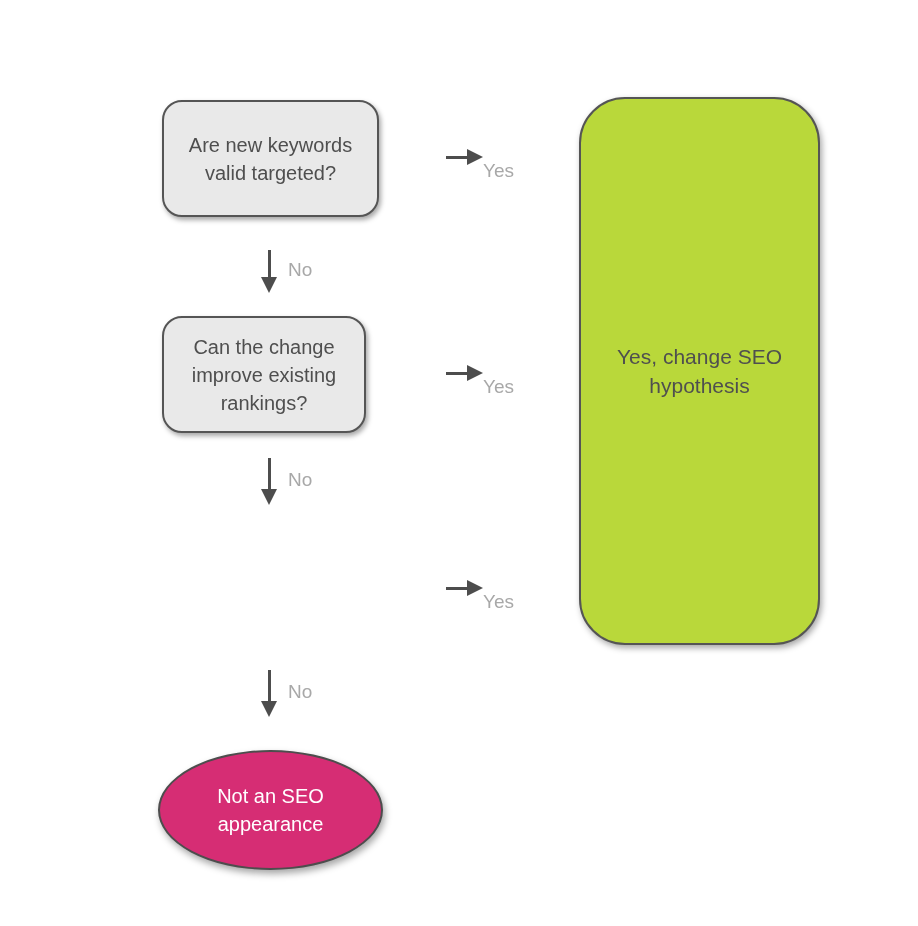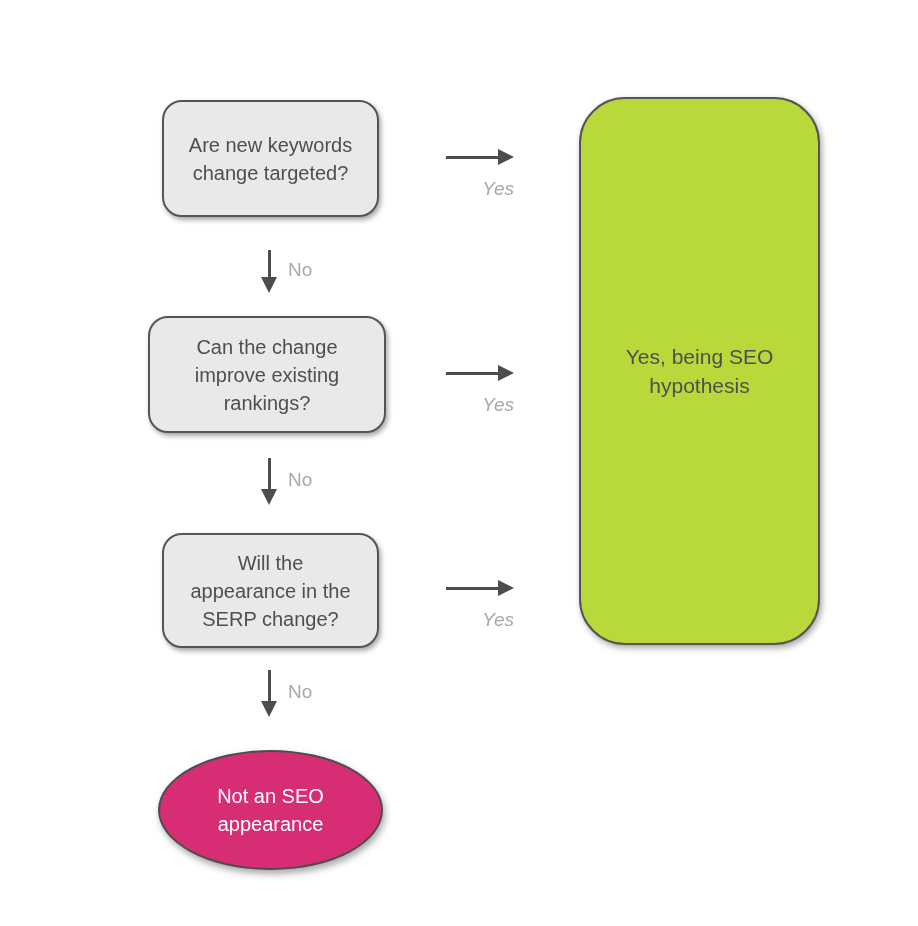--- a/index.html
+++ b/index.html
@@ -45,23 +45,22 @@
     background: var(--invalid-fill, #d62d74);
     border: 2px solid #4d4d4d;
     border-radius: 50%;
     color: #ffffff;
     box-shadow: 2px 4px 7px rgba(0,0,0,0.35);
   }
   .edge-yes {
     position: absolute;
     width: 68px;
     display: flex;
-    flex-direction: column;
-    align-items: flex-end;
-    font-style: italic;
+    flex-direction: row;
+    align-items: flex-start;
   }
   .arrow-right {
     display: flex;
     align-items: center;
     height: 18px;
     width: 100%;
   }
   .arrow-right .shaft {
     flex: 1;
     height: 3px;
@@ -107,37 +106,32 @@
     transform: translateY(-58%);
   }
 </style>
 </head>
 <body>
 
 <div class="canvas">
 
   <div class="node question" style="left:162px; top:100px; width:217px; height:117px;">
     <span>Are new keywords
-change targeted?</span>
+valid targeted?</span>
   </div>
 
-  <div class="node question" style="left:148px; top:316px; width:238px; height:117px;">
+  <div class="node question" style="left:162px; top:316px; width:204px; height:117px;">
     <span>Can the change
 improve existing
 rankings?</span>
   </div>
 
-  <div class="node question" style="left:162px; top:533px; width:217px; height:115px;">
-    <span>Will the
-appearance in the
-SERP change?</span>
-  </div>
 
   <div class="node valid" style="left:579px; top:97px; width:241px; height:548px;">
-    <span>Yes, being SEO
+    <span>Yes, change SEO
 hypothesis</span>
   </div>
 
   <div class="node invalid" style="left:158px; top:750px; width:225px; height:120px;">
     <span>Not an SEO
 appearance</span>
   </div>
 
   <div class="edge-yes" style="left:446px; top:148px;">
     <div class="arrow-right">

